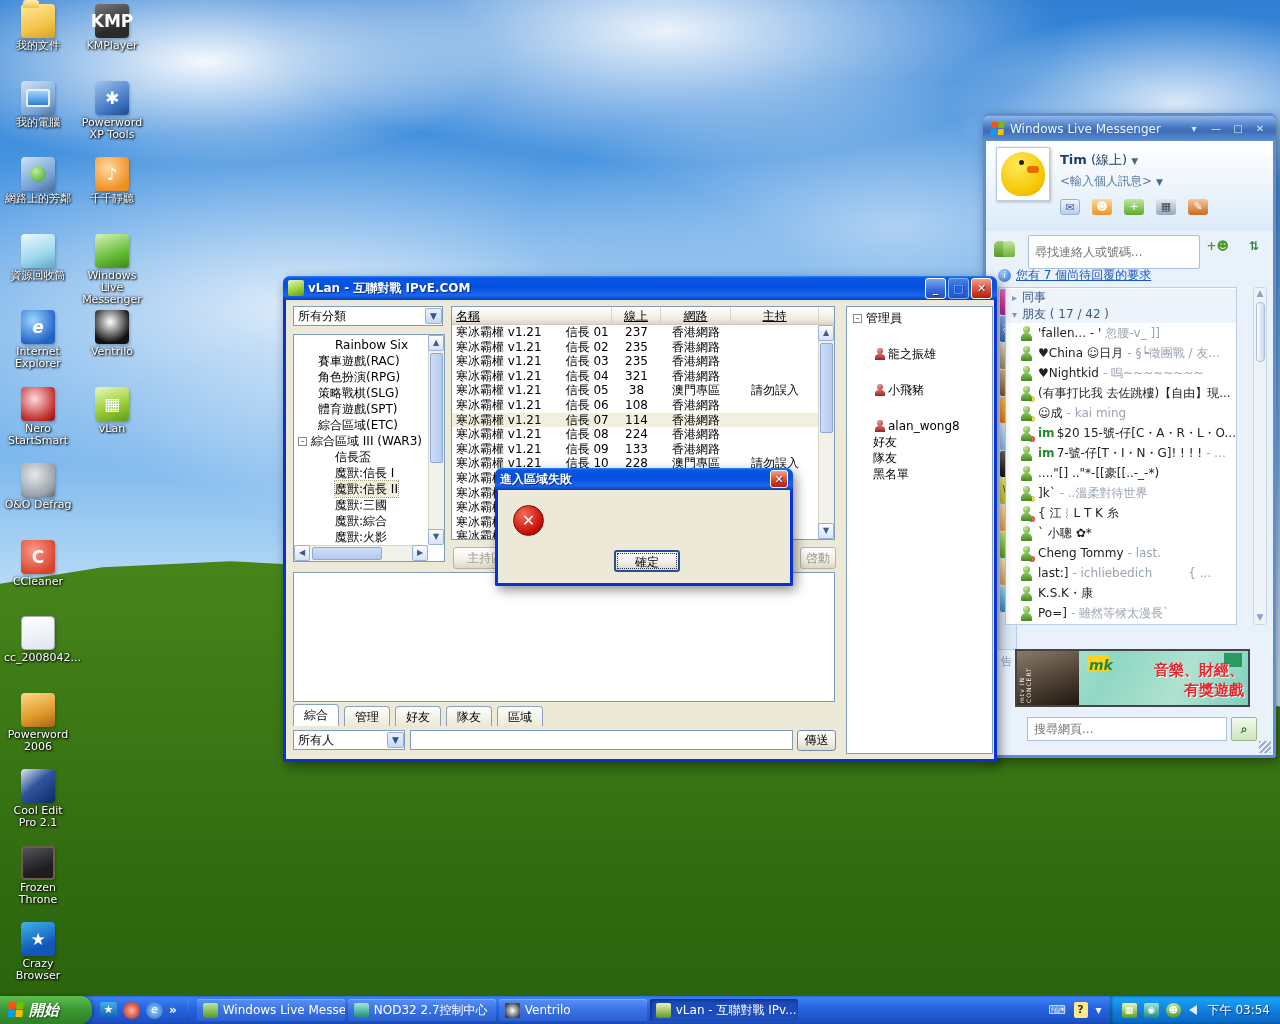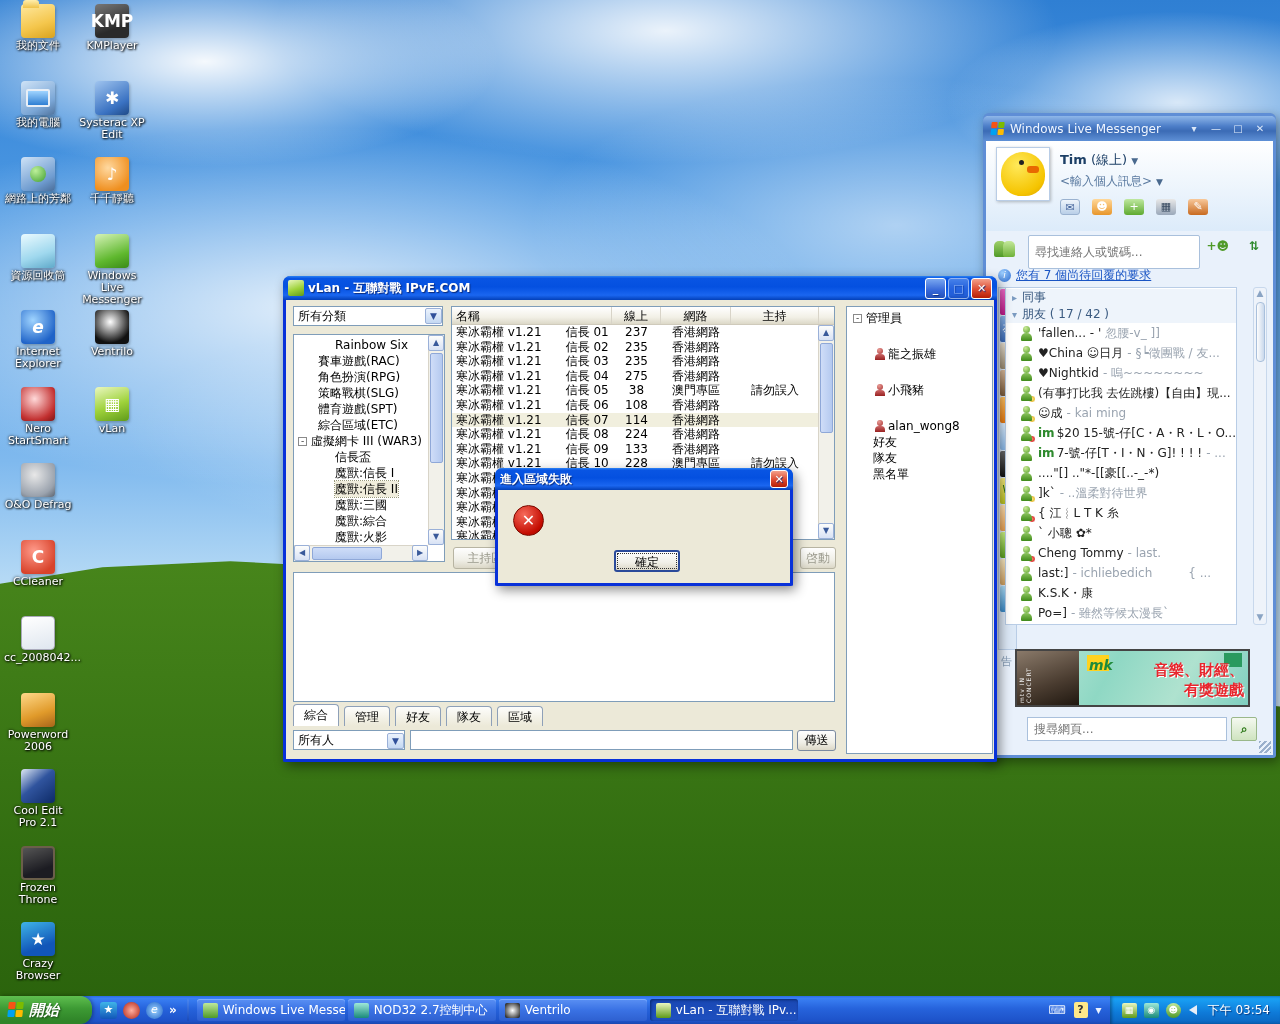--- a/index.html
+++ b/index.html
@@ -89,39 +89,39 @@
   #vl-combo { left:7px; top:30px; width:150px; }
   #vl-tree { position:absolute; left:7px; top:58px; width:152px; height:228px; background:#fff; border:1px solid #7f9db9; overflow:hidden; }
   #vl-tree .inner { position:absolute; inset:0 16px 16px 0; overflow:hidden; padding-top:2px; }
   .titem { height:16px; line-height:16px; white-space:nowrap; display:flex; align-items:center; }
   .titem .tbox { width:9px; height:9px; border:1px solid #8a8a8a; background:#fff; font-size:9px; line-height:7px; text-align:center; margin:0 4px 0 4px; flex:none; color:#333; }
   .titem .tbox:empty { visibility:hidden; }
   .titem.lv1 { padding-left:24px; }
   .titem.lv2 { padding-left:41px; }
   .titem.sel .tt { background:#f0eddc; outline:1px dotted #9a9a7a; }
   #vl-list { position:absolute; left:165px; top:30px; width:384px; height:234px; background:#fff; border:1px solid #7f9db9; overflow:hidden; }
-  .lhead { display:flex; height:18px; background:linear-gradient(180deg,#ffffff,#f2f0e6 60%,#dcd8c8); border-bottom:1px solid #cfcabb; }
+  .lhead { display:flex; height:18px; background:linear-gradient(180deg,#ffffff,#f2f0e6 60%,#dcd8c8); border-bottom:1px solid #cfcabb;text-decoration:underline; }
   .lhead div { border-right:1px solid #d8d4c8; padding:1px 4px; }
   .lc0 { width:160px; flex:none; } .lc1 { width:49px; flex:none; text-align:center; }
   .lc2 { width:70px; flex:none; text-align:center; } .lc3 { width:88px; flex:none; text-align:center; }
   .lrow { display:flex; height:14.6px; line-height:14.6px; white-space:nowrap; }
   .lrow div { overflow:hidden; padding:0 4px; }
   .lrow.sel { background:#f1efde; }
   #vl-btn-host { position:absolute; left:167px; top:271px; width:76px; height:22px; line-height:20px; }
   #vl-btn-start { position:absolute; left:514px; top:271px; width:36px; height:22px; line-height:20px; }
   #vl-right { position:absolute; left:560px; top:30px; width:147px; height:448px; background:#fff; border:1px solid #7f9db9; padding:3px 0 0 2px; overflow:hidden; }
   .picon { display:none; width:10px; height:12px; margin:0 3px 0 2px; position:relative; flex:none; }
   .picon::before { content:""; position:absolute; left:2px; top:0; width:6px; height:6px; border-radius:50%; background:radial-gradient(circle at 35% 30%,#e89a94,#a33); }
   .picon::after { content:""; position:absolute; left:0; top:6px; width:10px; height:6px; border-radius:4px 4px 0 0; background:linear-gradient(#c66,#922); }
   .titem.person { padding-left:24px;margin-top:20px; } .titem.person .picon { display:inline-block; }
   #vl-chat { position:absolute; left:7px; top:296px; width:542px; height:130px; }
   #vl-tabs { position:absolute; left:7px; top:430px; display:flex; gap:5px; }
   .vtab { height:20px; padding:2px 10px; background:linear-gradient(180deg,#fdfdfb,#ece9d8); border:1px solid #8ea0b8; border-bottom:none; border-radius:4px 4px 0 0; }
   .vtab.active { background:#fff; position:relative; top:-2px; height:22px; }
-  #vl-combo2 { left:7px; top:454px; width:112px;align-items:flex-end; }
+  #vl-combo2 { left:7px; top:454px; width:112px; }
   #vl-input { position:absolute; left:124px; top:454px; width:383px; height:20px; border:1px solid #7f9db9; font:inherit; padding:0 3px; }
   #vl-send { position:absolute; left:511px; top:454px; width:39px; height:21px; line-height:19px; }
 
   
   #dlg { left:495px; top:468px; width:298px; height:118px; z-index:20; }
   #dlg .xptitle { height:22px; }
   .erricon { position:absolute; left:15px; top:37px; width:31px; height:31px; border-radius:50%;
      background:radial-gradient(circle at 35% 30%,#f66a5a,#c30b00 70%,#8f0b00); border:1px solid #7a0a00;
      color:#fff; font-weight:bold; font-size:16px; display:flex; align-items:center; justify-content:center; }
   #dlg .msg { position:absolute; left:58px; top:45px; width:230px; }
@@ -332,21 +332,21 @@
         <div class="ic ic-kmp">
           <span>KMP</span>
         </div>
         <div class="lbl">KMPlayer</div>
       </div>
 
       <div class="dicon">
         <div class="ic ic-systerac">
           <span>✱</span>
         </div>
-        <div class="lbl">Systerac XP Edit</div>
+        <div class="lbl">Powerword XP Tools</div>
       </div>
 
       <div class="dicon">
         <div class="ic ic-qianqian">
           <span>♪</span>
         </div>
         <div class="lbl">千千靜聽</div>
       </div>
 
       <div class="dicon">
@@ -630,21 +630,21 @@
           </div>
 
           <div class="titem lv1">
 
             <span class="tt">綜合區域(ETC)</span>
           </div>
 
           <div class="titem lv0">
             <span class="tbox">-</span>
 
-            <span class="tt">虛擬網卡 III (WAR3)</span>
+            <span class="tt">綜合區域 III (WAR3)</span>
           </div>
 
           <div class="titem lv2">
 
             <span class="tt">信長盃</span>
           </div>
 
           <div class="titem lv2">
 
             <span class="tt">魔獸:信長 I</span>
@@ -708,21 +708,21 @@
 
           <div class="lrow">
             <div class="lc0">寒冰霸權 v1.21　　信長 03</div>
             <div class="lc1" style="text-align:center;">235</div>
             <div class="lc2" style="text-align:center;">香港網路</div>
             <div class="lc3" style="text-align:center;"></div>
           </div>
 
           <div class="lrow">
             <div class="lc0">寒冰霸權 v1.21　　信長 04</div>
-            <div class="lc1" style="text-align:center;">275</div>
+            <div class="lc1" style="text-align:center;">321</div>
             <div class="lc2" style="text-align:center;">香港網路</div>
             <div class="lc3" style="text-align:center;"></div>
           </div>
 
           <div class="lrow">
             <div class="lc0">寒冰霸權 v1.21　　信長 05</div>
             <div class="lc1" style="text-align:center;">38</div>
             <div class="lc2" style="text-align:center;">澳門專區</div>
             <div class="lc3" style="text-align:center;">請勿誤入</div>
           </div>

